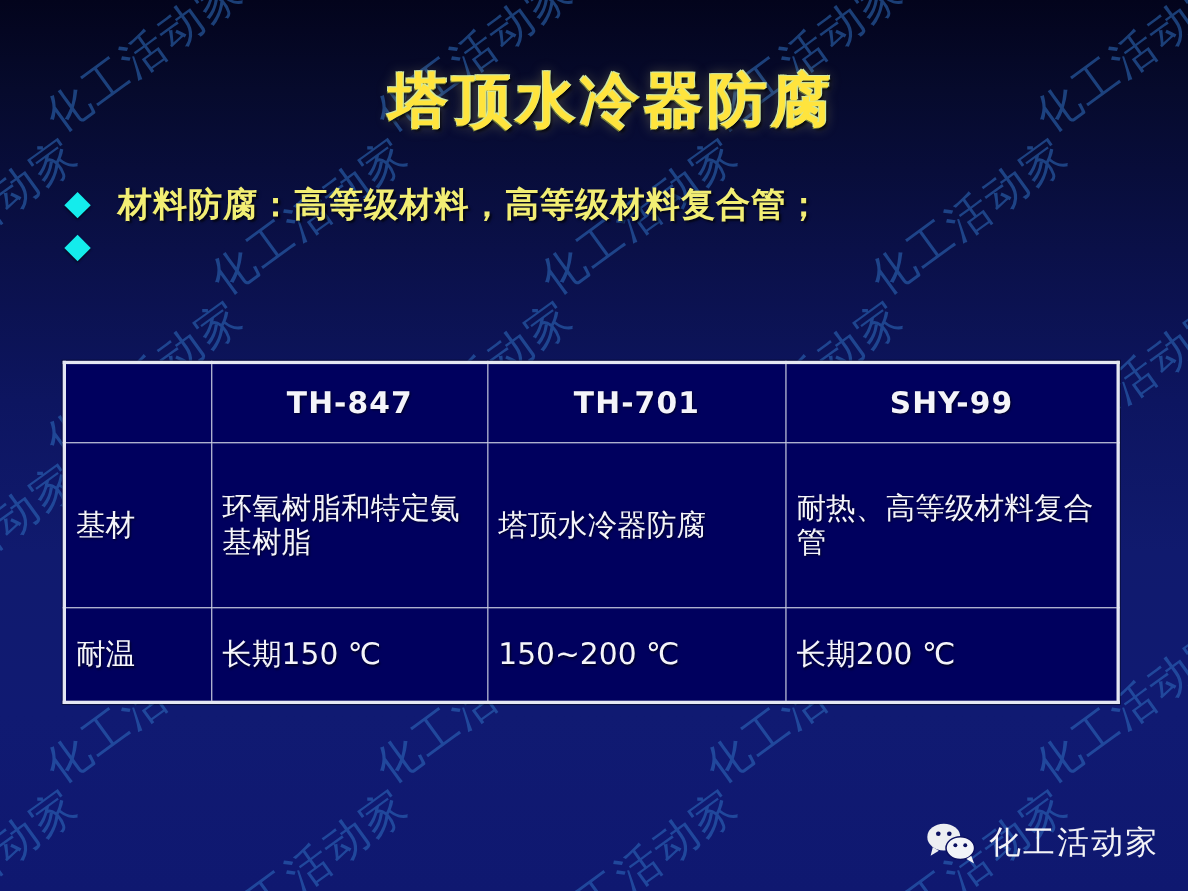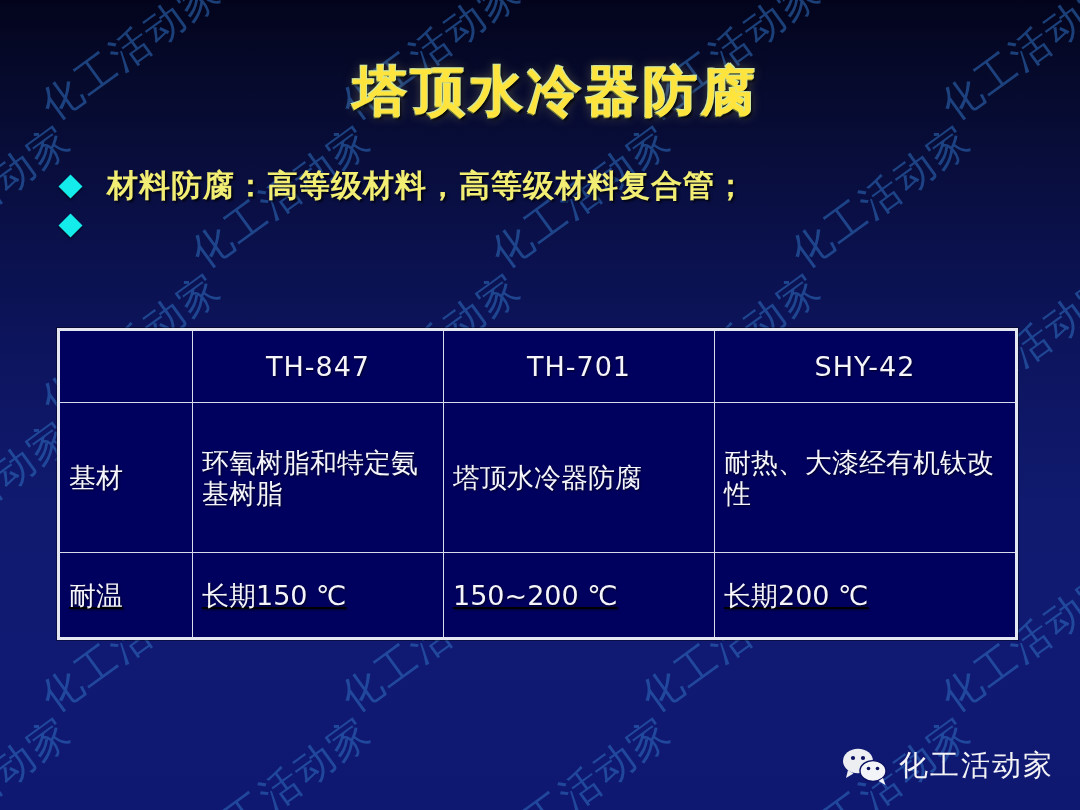--- a/index.html
+++ b/index.html
@@ -134,28 +134,28 @@
   }
   #spec-table col.c0 { width: 134px; }
   #spec-table col.c1 { width: 251px; }
   #spec-table col.c2 { width: 271px; }
   #spec-table col.c3 { width: 302px; }
 
   tr.header-row td {
     text-align: center;
     color: #2ef2f2;
     font-family: "DejaVu Serif", "Liberation Serif", serif;
-    font-weight: normal;
+    font-weight: bold;
     font-size: 28px;
     letter-spacing: 1px;
     text-shadow: 1px 1px 2px rgba(0,0,0,.7);
   }
   tr.header-row { height: 48px; }
   tr.r-base { height: 98px; }
-  tr.r-temp { height: 56px; text-decoration: underline; }
+  tr.r-temp { height: 56px; }
   tr.r-hard { height: 52px; }
   tr.r-work { height: 56px; }
 
   tr.r-base td { vertical-align: top; padding-top: 8px; }
   tr.r-base td.label { vertical-align: top; }
   .wrapcell { white-space: normal; }
 
   
   #footer-logo {
     position: absolute;
@@ -233,28 +233,28 @@
       <col class="c0">
         <col class="c1">
         <col class="c2">
         <col class="c3">
     </colgroup>
     <tbody>
       <tr class="header-row">
         <td></td>
         <td>TH-847</td>
         <td>TH-701</td>
-        <td>SHY-42</td>
+        <td>SHY-99</td>
       </tr>
 
       <tr class="r-base">
         <td class="label">基材</td>
         <td class="wrapcell">环氧树脂和特定氨基树脂</td>
         <td class="wrapcell">塔顶水冷器防腐</td>
-        <td class="wrapcell">耐热、大漆经有机钛改性</td>
+        <td class="wrapcell">耐热、高等级材料复合管</td>
       </tr>
 
       <tr class="r-temp">
         <td class="label">耐温</td>
         <td>长期150 ℃</td>
         <td>150~200 ℃</td>
         <td>长期200 ℃</td>
       </tr>
 
 

